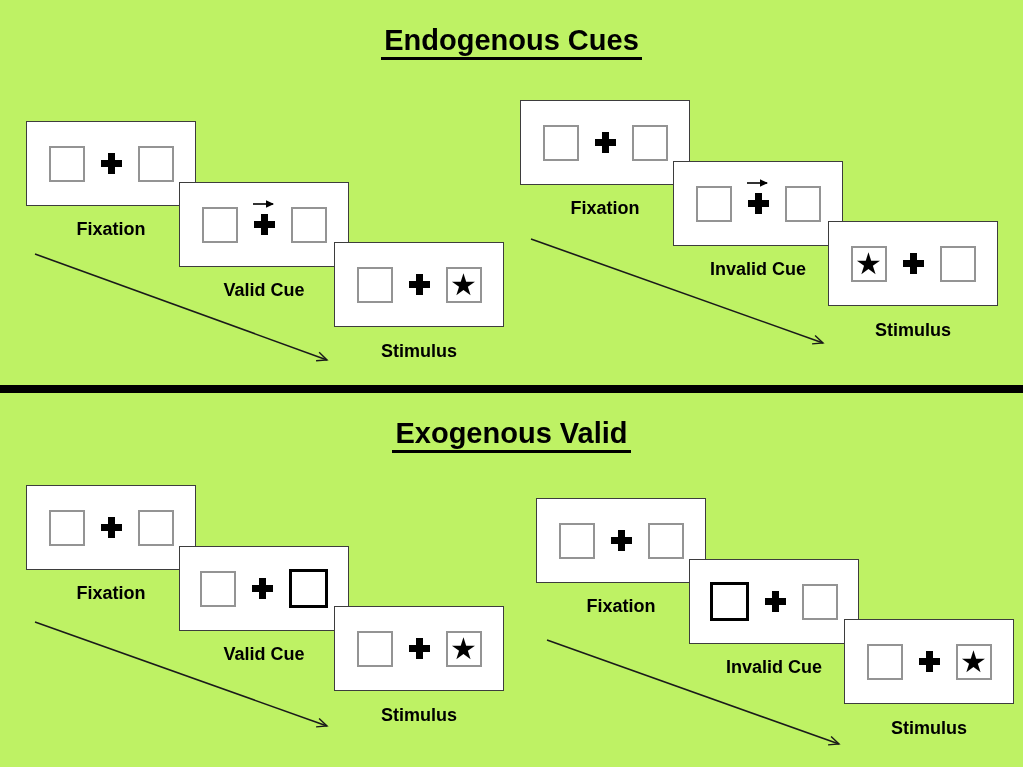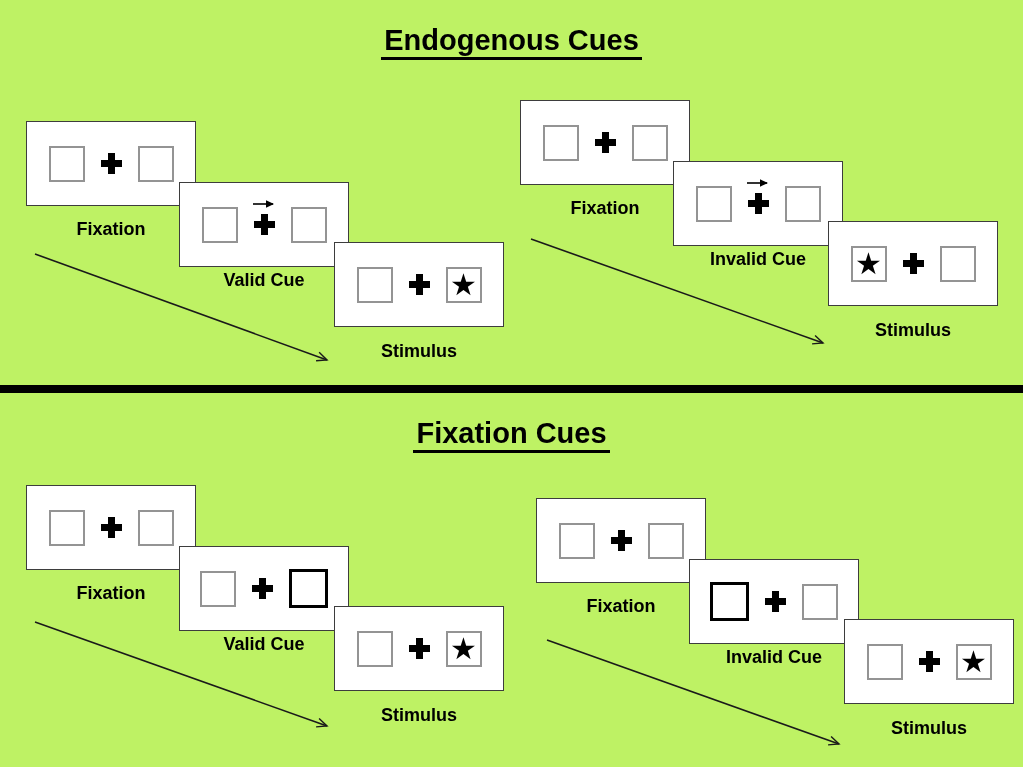--- a/index.html
+++ b/index.html
@@ -25,21 +25,21 @@
   .panel{position:absolute;width:170px;height:85px;background:#fff;
     border:1.5px solid #3d3d3d;box-sizing:border-box;
     display:flex;align-items:center;justify-content:center;gap:16px;}
   .p1{left:0;top:0;}
   .p2{left:153px;top:61px;}
   .p3{left:308px;top:121px;}
 
   .plabel{position:absolute;width:170px;text-align:center;font-weight:bold;
     font-size:18px;line-height:22px;}
   .l1{left:0;top:97px;}
-  .l2{left:153px;top:148px;}
+  .l2{left:153px;top:158px;}
   .l3{left:308px;top:219px;}
 
   .sq{width:36px;height:36px;box-sizing:border-box;border:2px solid #949494;
     background:#fff;display:flex;align-items:center;justify-content:center;
     font-size:30px;line-height:1;color:#000;flex:0 0 auto;}
   .sq.bold{width:39px;height:39px;border:3.5px solid #000;}
 
   .plus{position:relative;width:21px;height:21px;flex:0 0 auto;}
   .plus::before{content:"";position:absolute;left:0;top:7px;width:21px;height:7px;background:#000;}
   .plus::after{content:"";position:absolute;left:7px;top:0;width:7px;height:21px;background:#000;}
@@ -129,21 +129,21 @@
         
       </span>
       <span class="sq right"></span>
     </div>
     <div class="plabel l3">Stimulus</div>
   </div>
 
   <div class="divider"></div>
 
   <div class="section-title" id="title-exogenous">
-    <span class="title-text">Fixation Cues</span>
+    <span class="title-text">Exogenous Valid</span>
   </div>
 
   <div class="trial" id="trial-exo-valid">
     <svg class="arrow-svg" viewBox="0 0 330 260">
       <line x1="9" y1="137" x2="301" y2="241" stroke="#1a1a1a" stroke-width="1.6" marker-end="url(#open-head)"></line>
     </svg>
     <div class="panel p1">
       <span class="sq left"></span>
       <span class="plus">
         

